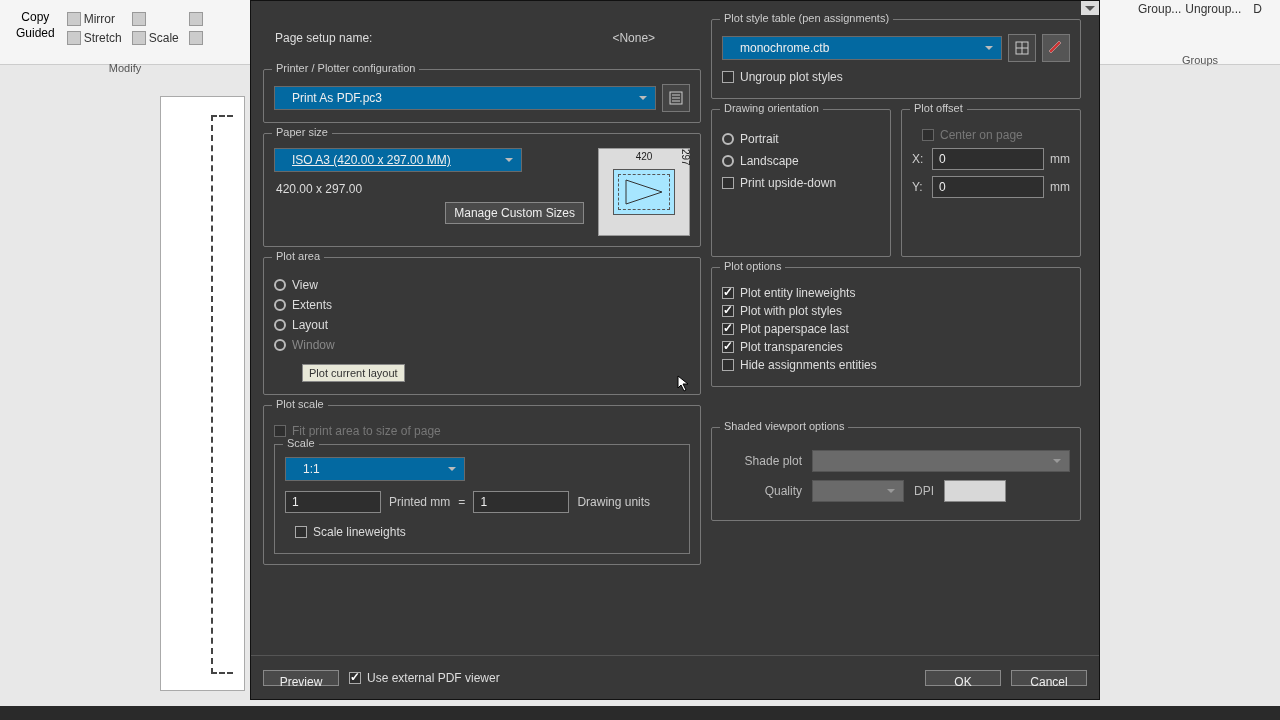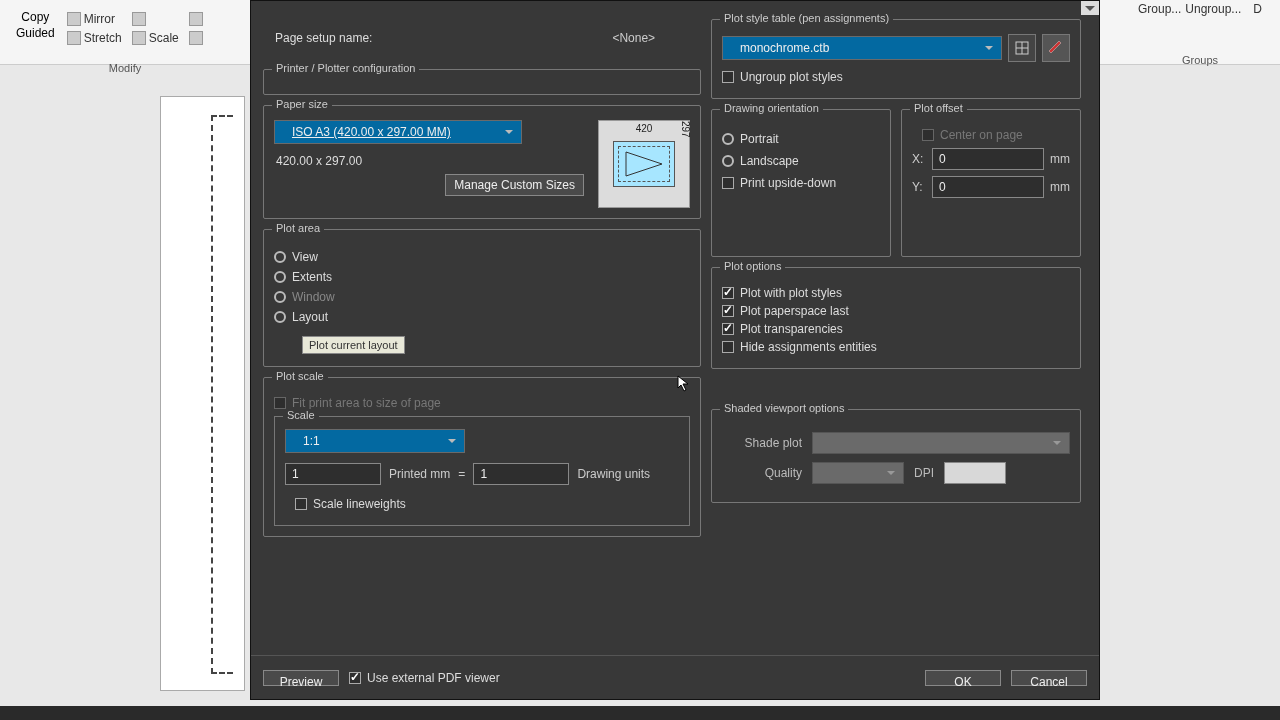--- a/index.html
+++ b/index.html
@@ -160,20 +160,33 @@
 
     <div class="row-name">
       <span class="lbl">Page setup name:</span>
       <span class="val">&lt;None&gt;</span>
     </div>
 
     <div class="left-col">
 
       <div class="fieldset">
         <div class="legend">Printer / Plotter configuration</div>
+        <div class="printer-row">
+          <div class="select">
+              <span>Print As PDF.pc3</span>
+            </div>
+          <div class="icon-btn">
+            <svg viewBox="0 0 16 16">
+                <rect x="2" y="2" width="12" height="12" fill="none" stroke="#ccc"></rect>
+                <line x1="4" y1="5" x2="12" y2="5" stroke="#ccc"></line>
+                <line x1="4" y1="8" x2="12" y2="8" stroke="#ccc"></line>
+                <line x1="4" y1="11" x2="12" y2="11" stroke="#ccc"></line>
+              </svg>
+          </div>
+        </div>
       </div>
 
       <div class="fieldset">
         <div class="legend">Paper size</div>
         <div class="paper-row1">
           <div class="paper-left">
             <div class="select" style="width:248px;text-decoration:underline;">
                 <span>ISO A3 (420.00 x 297.00 MM)</span>
               </div>
             <div class="paper-dims">420.00 x 297.00</div>
@@ -200,25 +213,25 @@
         <div class="radio">
             <span class="r"></span>
             <span>View</span>
           </div>
         <div class="radio">
             <span class="r"></span>
             <span>Extents</span>
           </div>
         <div class="radio">
             <span class="r"></span>
-            <span style="color:#888;">Window</span>
+            <span>Layout</span>
           </div>
         <div class="radio">
             <span class="r"></span>
-            <span>Layout</span>
+            <span style="color:#888;">Window</span>
           </div>
         <div class="plot-tooltip">Plot current layout</div>
       </div>
 
       <div class="fieldset">
         <div class="legend">Plot scale</div>
         <div class="check disabled">
             <span class="c"></span>
             <span>Fit print area to size of page</span>
           </div>
@@ -302,20 +315,24 @@
             <input class="inp" value="0" style="">
             <span class="unit">mm</span>
           </div>
         </div>
       </div>
 
       <div class="fieldset">
         <div class="legend">Plot options</div>
         <div class="check">
             <span class="c sel"></span>
+            <span>Plot entity lineweights</span>
+          </div>
+        <div class="check">
+            <span class="c sel"></span>
             <span>Plot with plot styles</span>
           </div>
         <div class="check">
             <span class="c sel"></span>
             <span>Plot paperspace last</span>
           </div>
         <div class="check">
             <span class="c sel"></span>
             <span>Plot transparencies</span>
           </div>

